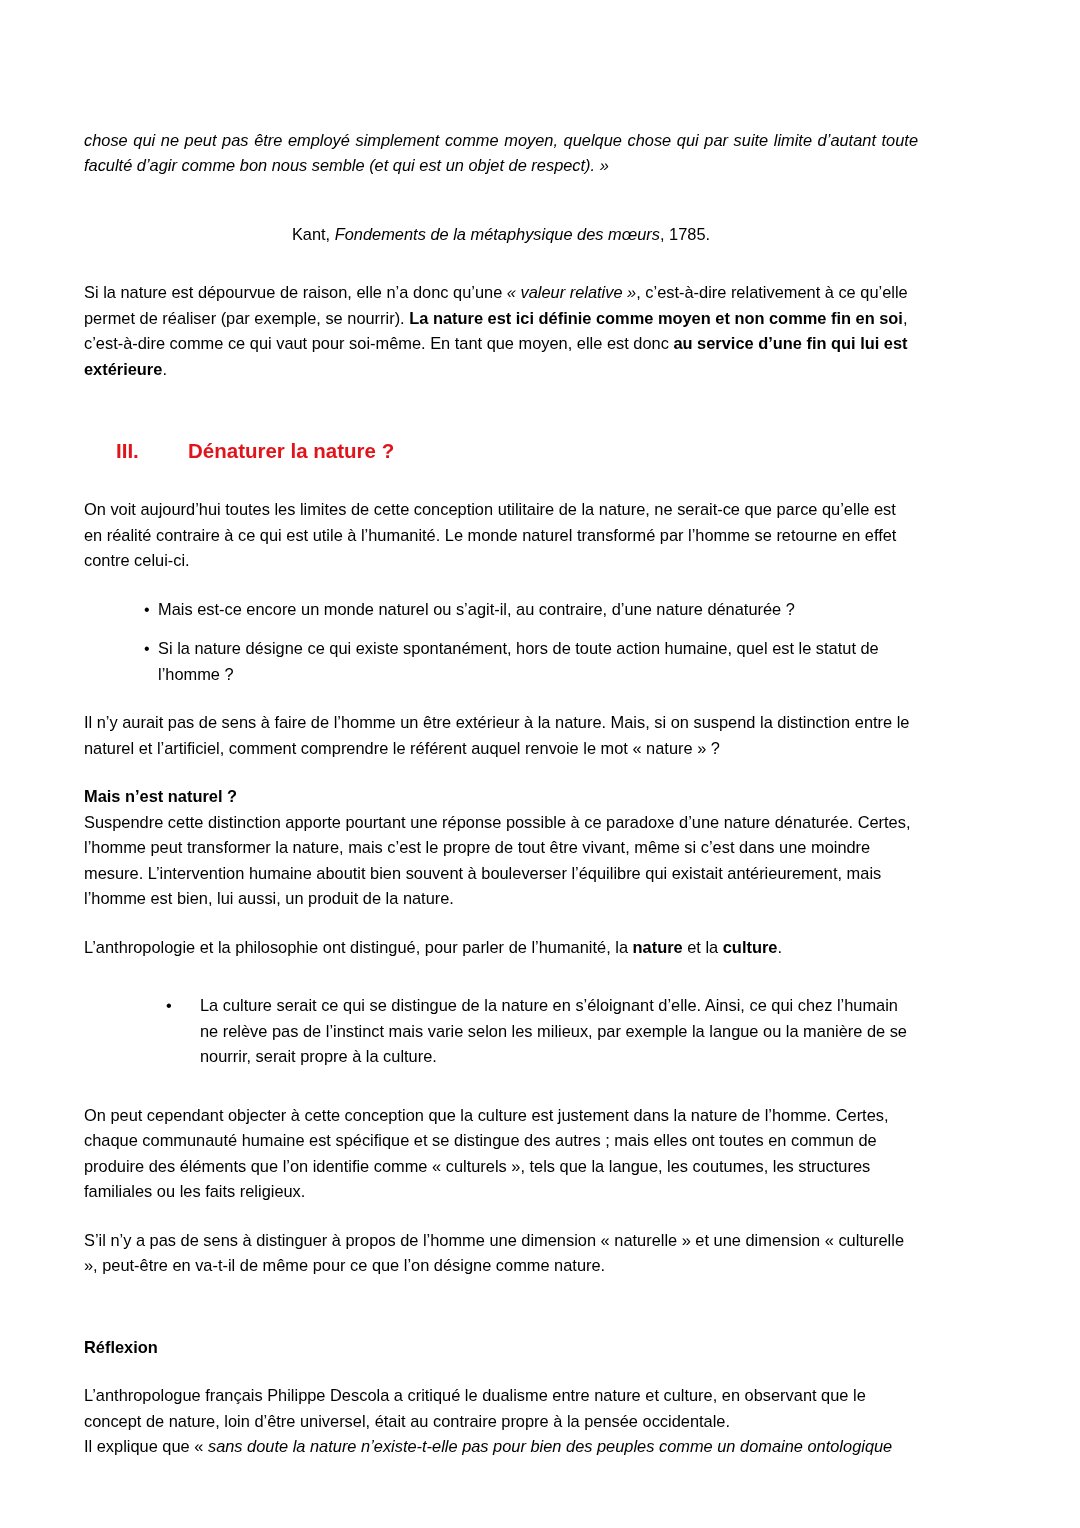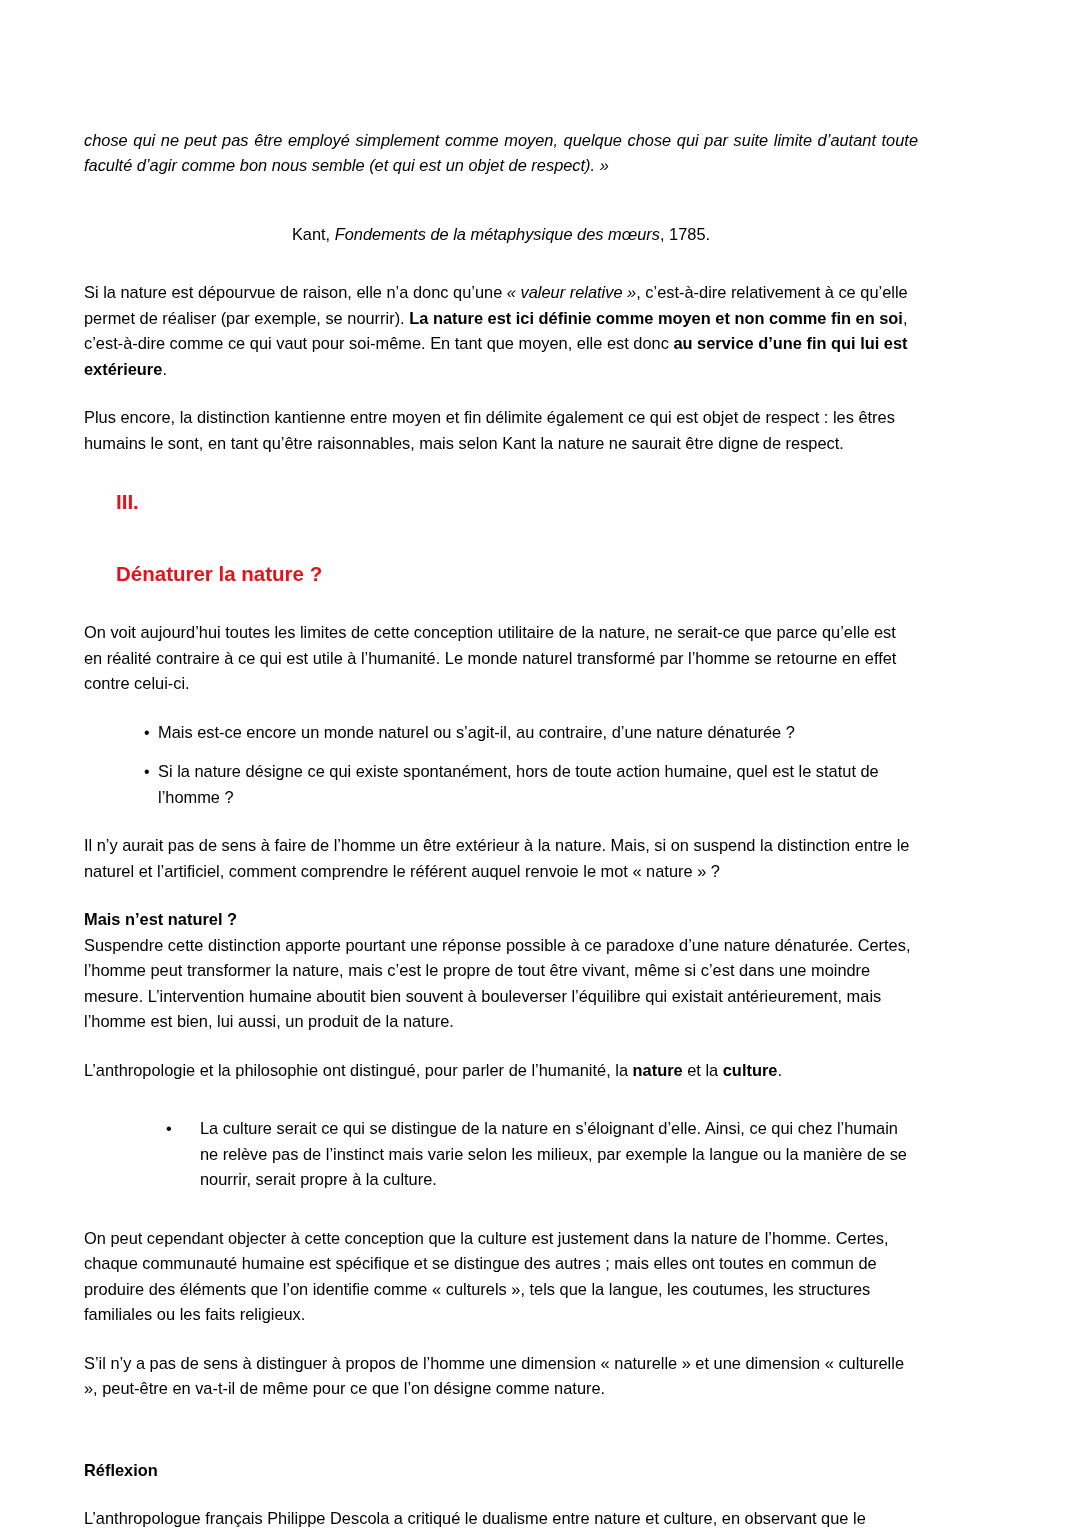--- a/index.html
+++ b/index.html
@@ -124,25 +124,24 @@
     <div class="gap-xl"></div>
 
     <p class="quote-source"><span>Kant, </span><span class="work">Fondements de la métaphysique des mœurs</span><span>, 1785.</span></p>
 
     <div class="gap-lg"></div>
 
     <p><span>Si la nature est dépourvue de raison, elle n’a donc qu’une </span><em>« valeur relative »</em><span>, c’est-à-dire relativement à ce qu’elle permet de réaliser (par exemple, se nourrir). </span><b>La nature est ici définie comme </b><b class="u">moyen</b><b> et non comme </b><b class="u">fin en soi</b><span>, c’est-à-dire comme ce qui vaut pour soi-même. En tant que moyen, elle est donc </span><b>au service d’une fin qui lui est extérieure</b><span>.</span></p>
 
     <div class="gap-md"></div>
 
-    <p>Plus encore, la distinction kantienne entre moyen et fin délimite également ce qui est objet de respect : les êtres humains le sont, en tant qu’être raisonnables, mais selon Kant la nature ne saurait être digne de respect.</p>
 
     <div class="gap-lg"></div>
 
-    <div class="section-heading" style="color: rgb(226, 20, 27); flex-direction: column;">
+    <div class="section-heading" style="color: rgb(226, 20, 27);">
       <span class="num">III.</span>
       <span>Dénaturer la nature ?</span>
     </div>
 
     <div class="gap-lg"></div>
 
     <p>On voit aujourd’hui toutes les limites de cette conception utilitaire de la nature, ne serait-ce que parce qu’elle est en réalité contraire à ce qui est utile à l’humanité. Le monde naturel transformé par l’homme se retourne en effet contre celui-ci.</p>
 
     <div class="gap-md"></div>
 

